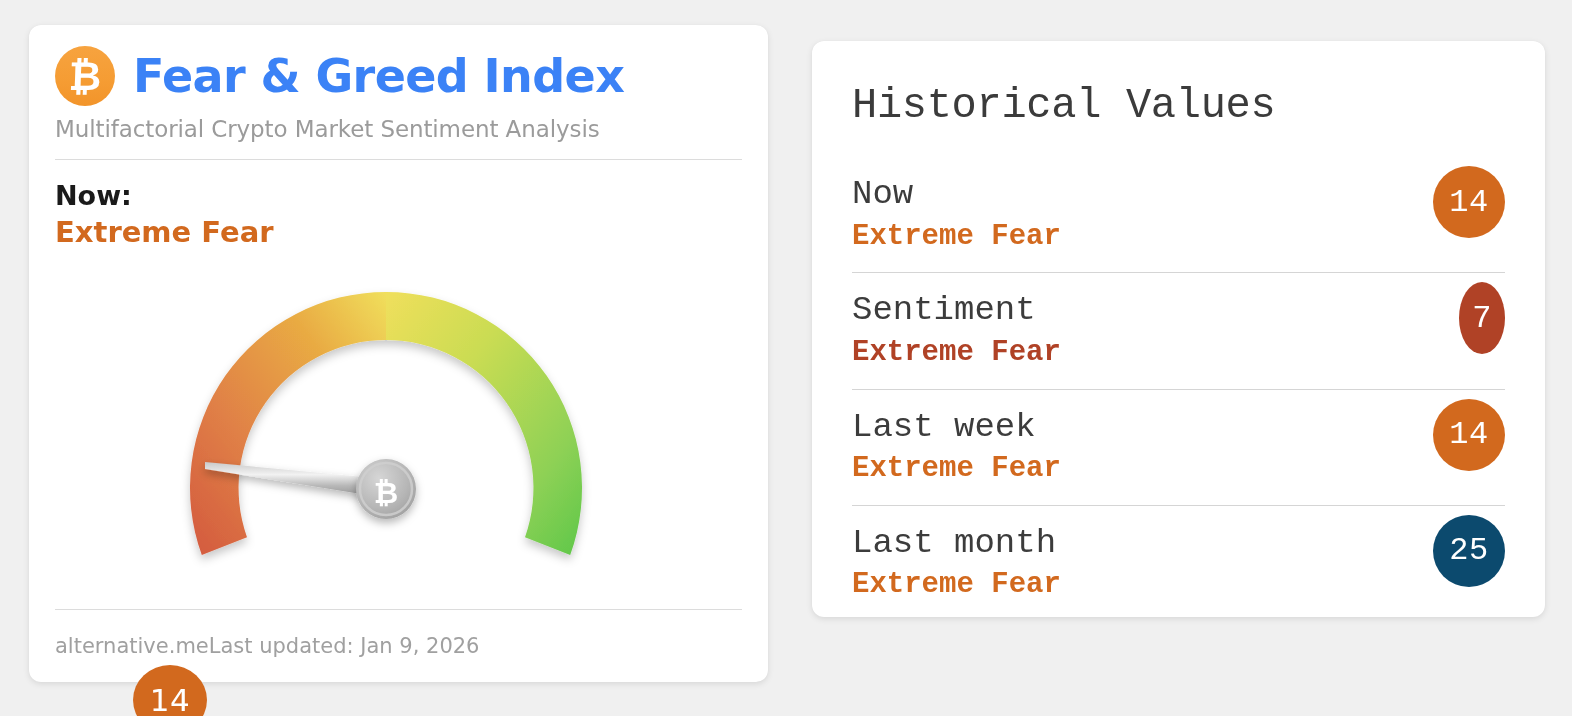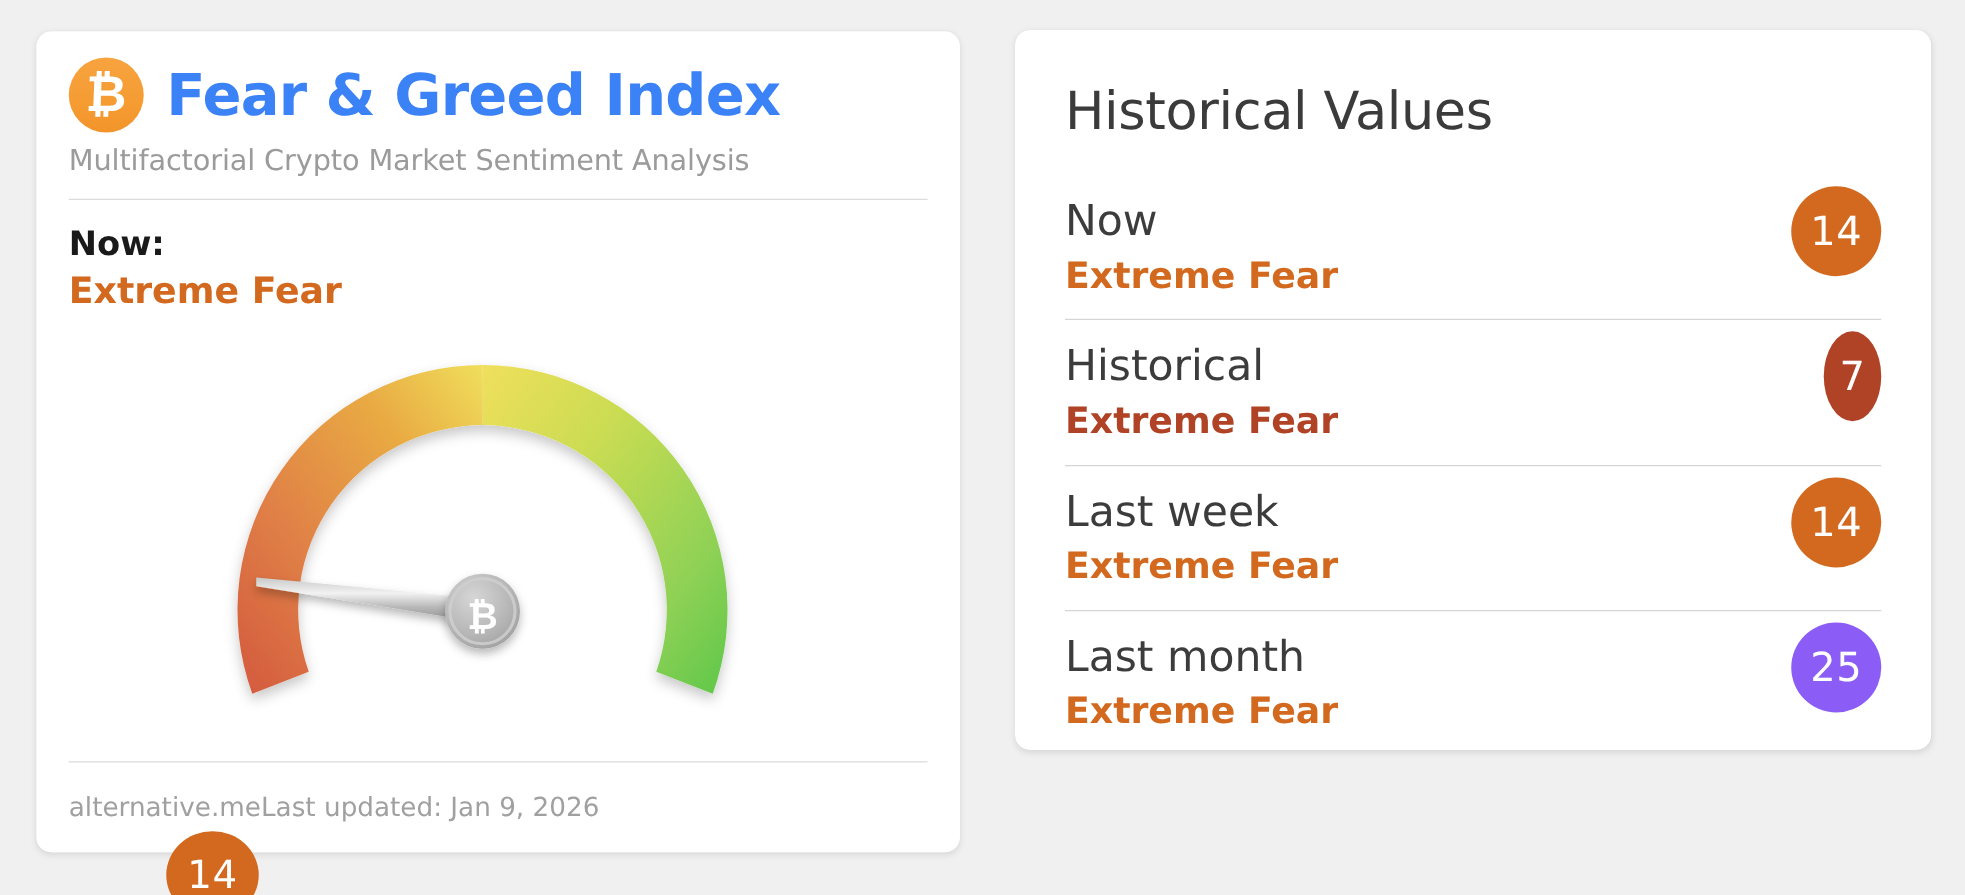--- a/index.html
+++ b/index.html
@@ -34,24 +34,25 @@
   .card-left {
     left: 29px;
     top: 25px;
     width: 739px;
     height: 657px;
     padding: 0 26px;
   }
 
   .card-right {
     left: 812px;
-    top: 24px;
+    top: 41px;
     width: 733px;
     height: 576px;
     padding: 0 40px;
+    font-family: Liberation Mono, monospace;
   }
 
   
   .gauge-header {
     display: flex;
     align-items: center;
     padding-top: 21px;
   }
 
   .btc-logo {
@@ -331,33 +332,33 @@
 
     <div class="hist-list">
 
       <div class="hist-row">
         <div class="hist-period">Now</div>
         <div class="hist-label" style="color:#d2691e">Extreme Fear</div>
         <div class="hist-badge" style="background:#d2691e">14</div>
       </div>
 
       <div class="hist-row">
-        <div class="hist-period">Historical</div>
+        <div class="hist-period">Sentiment</div>
         <div class="hist-label" style="color:#b04226">Extreme Fear</div>
         <div class="hist-badge single" style="background:#b04226">7</div>
       </div>
 
       <div class="hist-row">
         <div class="hist-period">Last week</div>
         <div class="hist-label" style="color:#d2691e">Extreme Fear</div>
         <div class="hist-badge" style="background:#d2691e">14</div>
       </div>
 
       <div class="hist-row">
         <div class="hist-period">Last month</div>
         <div class="hist-label" style="color:#d2691e">Extreme Fear</div>
-        <div class="hist-badge" style="background:#8b5cf6">25</div>
+        <div class="hist-badge" style="background:#0c4a6e">25</div>
       </div>
 
     </div>
   </div>
 
 </div>
 
 </body></html>

